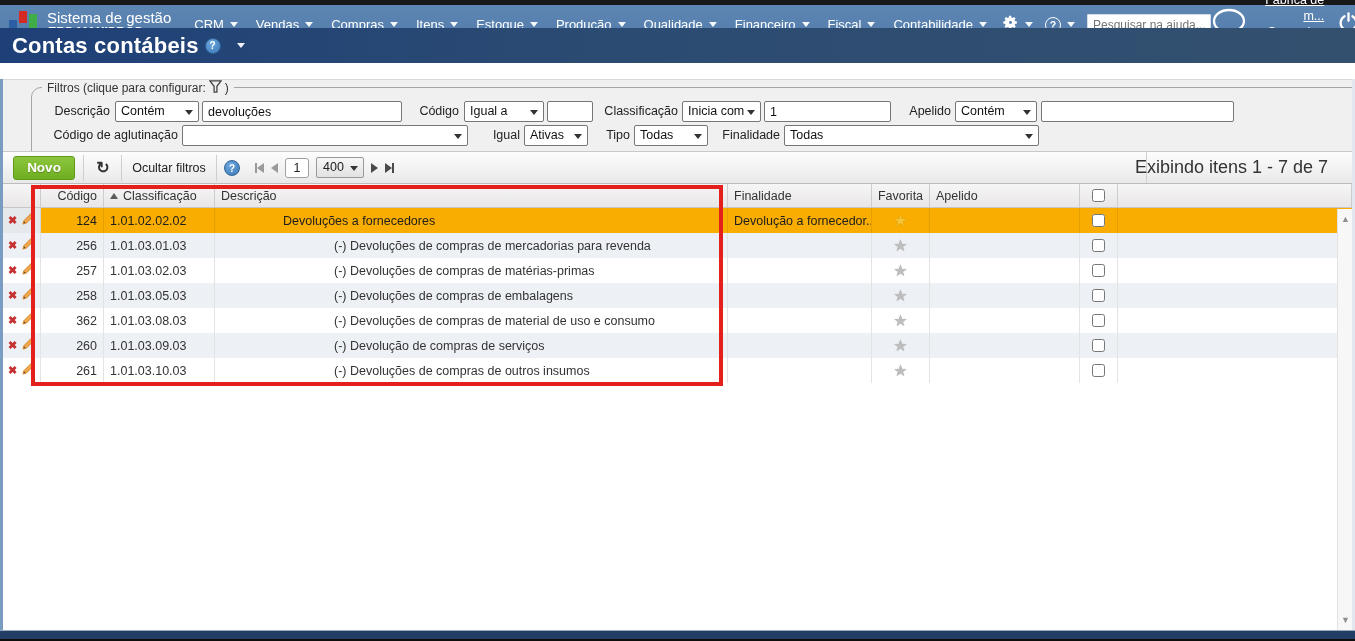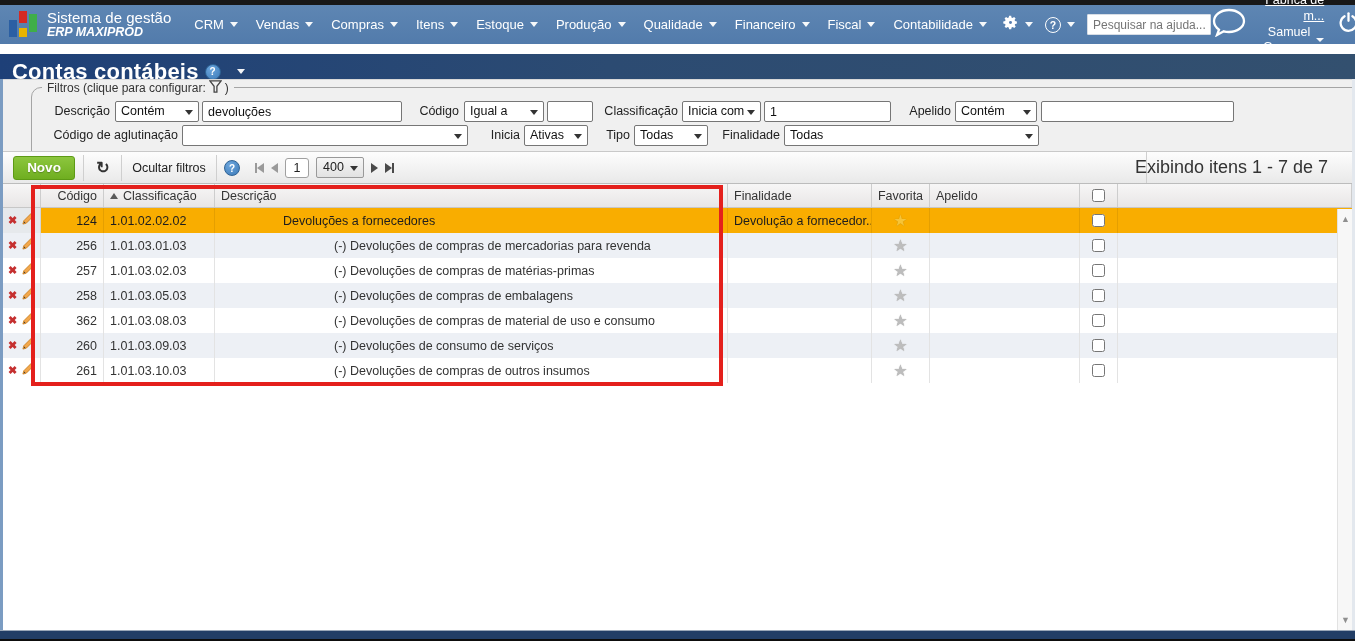--- a/index.html
+++ b/index.html
@@ -37,21 +37,21 @@
   .topsearch { margin-left:6px; width:124px; height:21px; border:1px solid #d7dde5; border-radius:1px;
                font-size:12px; padding:0 5px; color:#444; font-family:"Liberation Sans",sans-serif; }
   .topright { margin-left:auto; display:flex; align-items:center; margin-right:10px; }
   .chat { margin-right:16px; }
   .usercol { text-align:right; line-height:1.25; margin-right:14px; }
   .usercol .company { font-size:12.5px; text-decoration:underline; cursor:pointer; }
   .usercol .uname { font-size:12.5px; display:flex; align-items:center; justify-content:flex-end; cursor:pointer; }
   .usercol .uname .caret-w{ border-top-width:4px; }
 
   
-  .titlebar { position:absolute; left:0; top:54px; width:1355px; height:35px;
+  .titlebar { position:absolute; left:0; top:28px; width:1355px; height:35px;
               background:linear-gradient(90deg,#1e4078 0%,#2c4b72 45%,#33506f 100%);
               display:flex; align-items:center; color:#fff; }
   .page-title { font-size:22px; font-weight:bold; margin-left:12px; letter-spacing:.2px; }
   .pagemenus { display:flex; align-items:center; margin-left:28px; }
   .pagemenu { display:flex; align-items:center; font-size:13px; padding:0 11px; cursor:pointer; white-space:nowrap; }
   .help-solid { width:16px; height:16px; border-radius:50%; background:radial-gradient(circle at 35% 30%,#6ca6dd,#3c7ab8);
                 border:1px solid #2f6395; color:#fff; font-size:10px; font-weight:bold;
                 display:flex; align-items:center; justify-content:center; }
 
   
@@ -269,21 +269,21 @@
       <div class="fselect" style="left:650px; top:13px; width:79px;"><span>Inicia com</span><span class="caret-d"></span></div>
       <input class="finput" style="left: 732px; top: 13px; width: 127px;" value="1">
 
       <div class="flabel" style="left:872px; top:13px; width:47px;">Apelido</div>
       <div class="fselect" style="left:923px; top:13px; width:82px;"><span>Contém</span><span class="caret-d"></span></div>
       <input class="finput" style="left: 1009px; top: 13px; width: 193px;" value="">
 
       <div class="flabel" style="left:6px; top:37px; width:140px;">Código de aglutinação</div>
       <div class="fselect" style="left:150px; top:37px; width:286px;"><span></span><span class="caret-d"></span></div>
 
-      <div class="flabel" style="left:448px; top:37px; width:40px;">Inicia</div>
+      <div class="flabel" style="left:448px; top:37px; width:40px;">Igual</div>
       <div class="fselect" style="left:492px; top:37px; width:64px;"><span>Ativas</span><span class="caret-d"></span></div>
 
       <div class="flabel" style="left:570px; top:37px; width:28px;">Tipo</div>
       <div class="fselect" style="left:602px; top:37px; width:74px;"><span>Todas</span><span class="caret-d"></span></div>
 
       <div class="flabel" style="left:688px; top:37px; width:60px;">Finalidade</div>
       <div class="fselect" style="left:752px; top:37px; width:255px;"><span>Todas</span><span class="caret-d"></span></div>
     </div>
   </div>
 
@@ -445,21 +445,21 @@
         <div class="grid-row stripe">
           <div class="g-cell c-act">
             <span class="xicon">✖</span>
             <span><svg width="14" height="14" viewBox="0 0 16 16">
                 <path d="M2.2 13.8l1-3.8 8.3-8.3 2.8 2.8-8.3 8.3-3.8 1z" fill="#f3a74b" stroke="#c97e1e" stroke-width="1"></path>
                 <path d="M3.2 12.8l.5-1.9 1.4 1.4-1.9.5z" fill="#3a3a3a"></path>
               </svg></span>
           </div>
           <div class="g-cell c-cod">260</div>
           <div class="g-cell c-cla">1.01.03.09.03</div>
-          <div class="g-cell c-des lvl2">(-) Devoluções de consumo de serviços</div>
+          <div class="g-cell c-des lvl2">(-) Devolução de compras de serviços</div>
           <div class="g-cell c-fin"></div>
           <div class="g-cell c-fav">
             <span class="star gray">★</span>
           </div>
           <div class="g-cell c-ape"></div>
           <div class="g-cell c-chk">
             <input type="checkbox" class="gcheck" style="">
           </div>
           <div class="g-cell c-fill"></div>
         </div>

